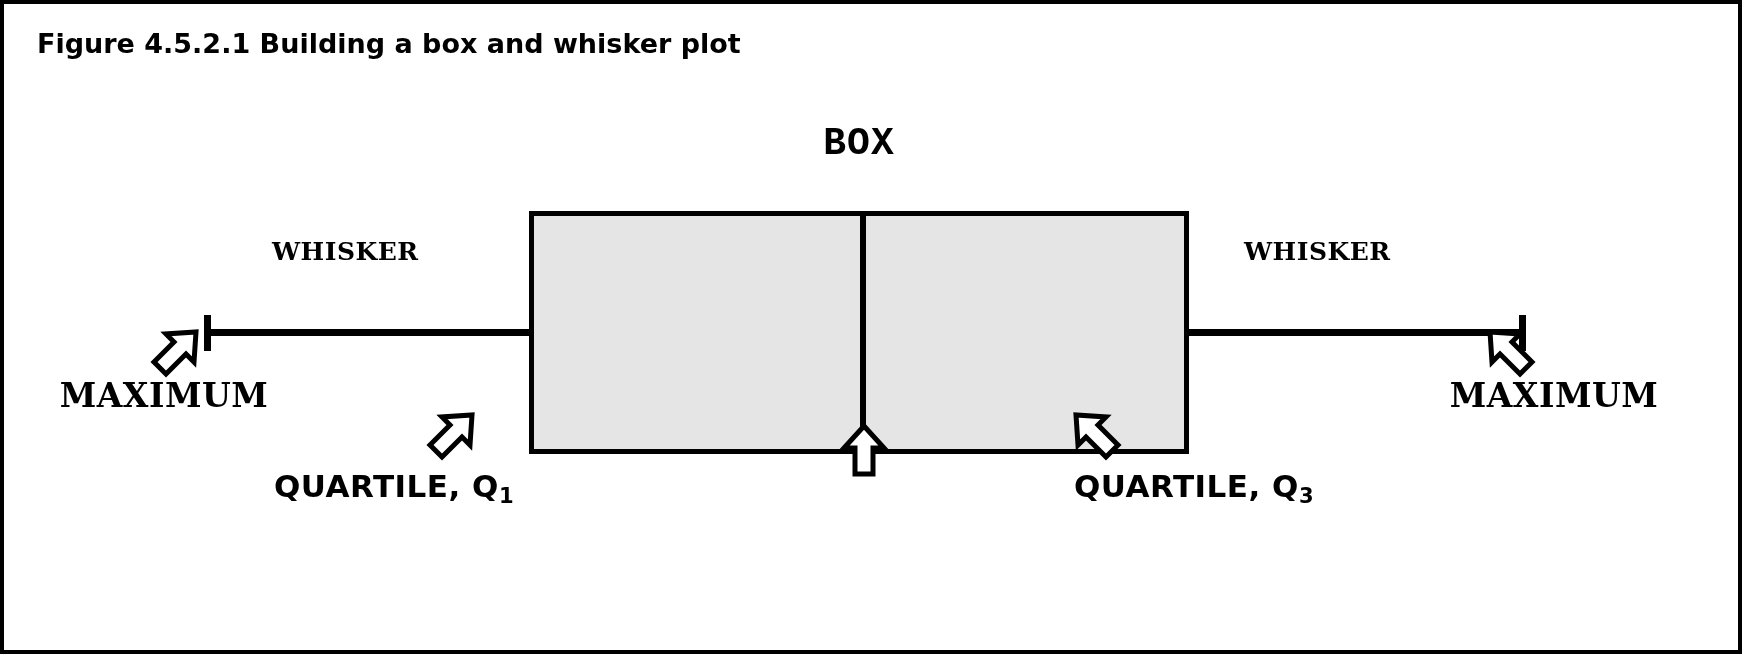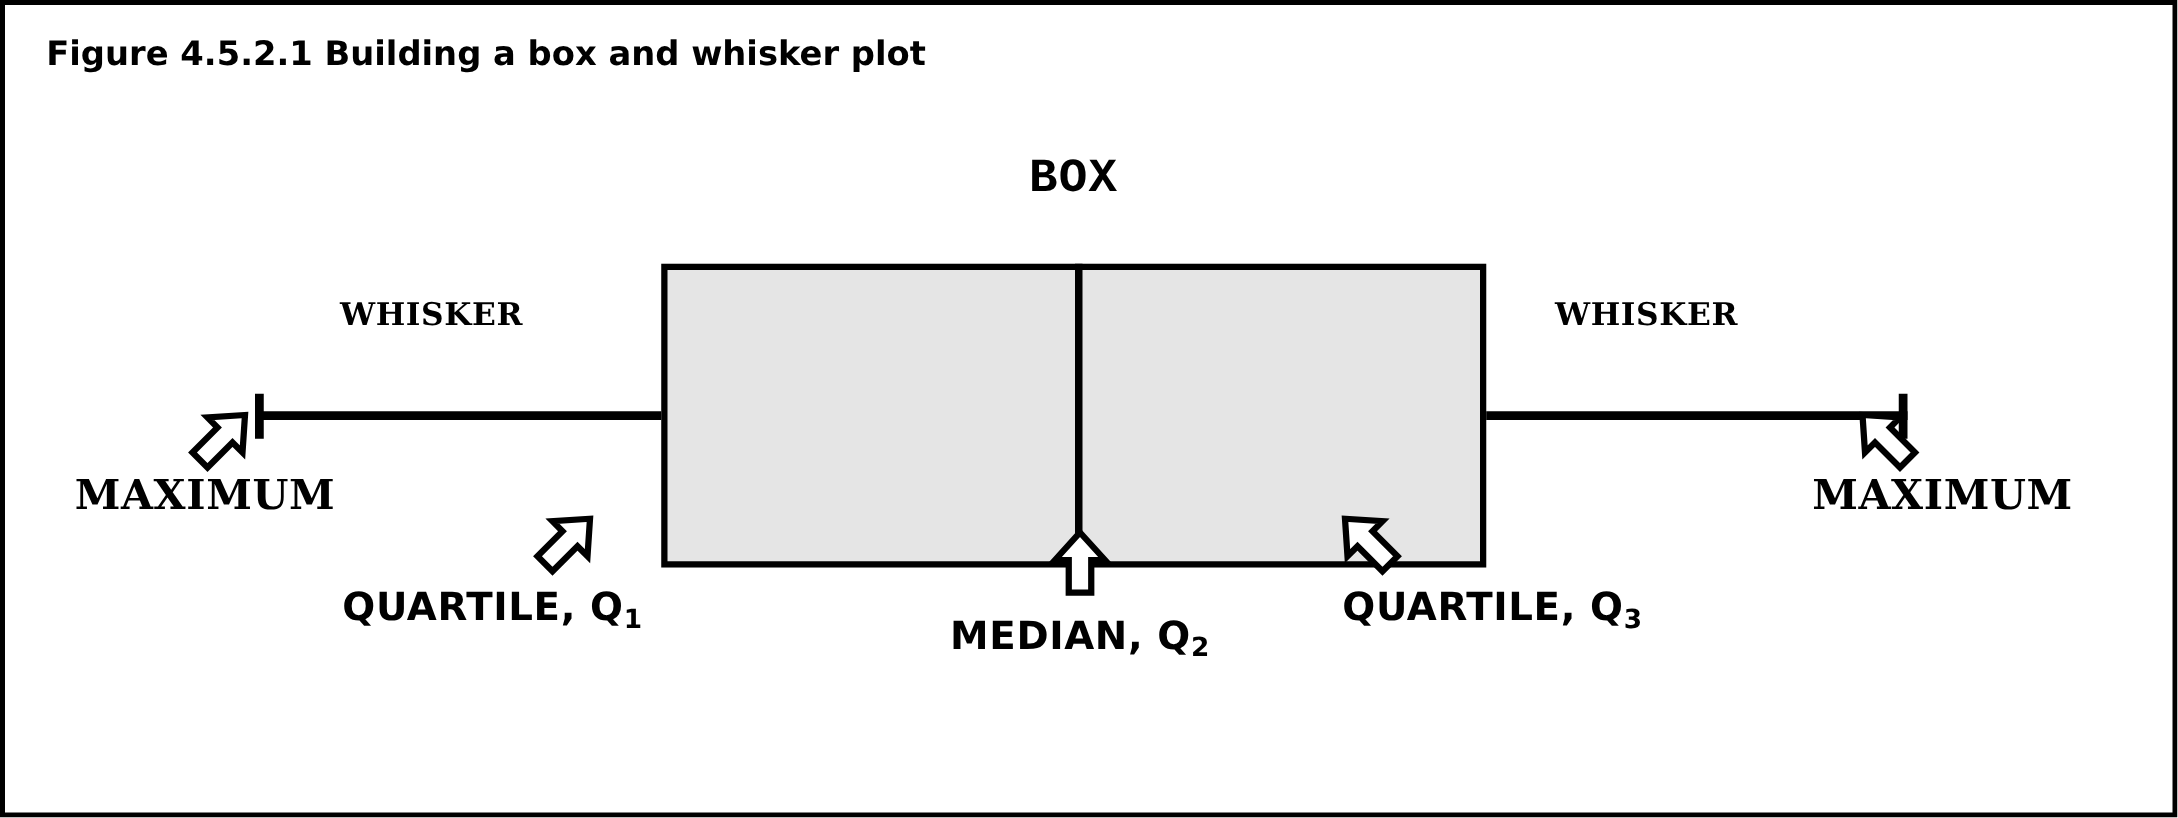--- a/index.html
+++ b/index.html
@@ -199,22 +199,19 @@
     </div>
 
     <div id="label-maximum" class="callout serif">
       <span>MAXIMUM</span>
     </div>
 
     <div id="label-lower-q" class="callout sans">
       <div><span>QUARTILE, Q</span><sub>1</sub></div>
     </div>
 
-    <div id="label-median" class="callout sans">
-      <div><span>MEDIAN, Q</span><sub>2</sub></div>
-    </div>
 
     <div id="label-upper-q" class="callout sans">
       <div><span>QUARTILE, Q</span><sub>3</sub></div>
     </div>
 
   </div>
 </div>
 
 </body></html>

